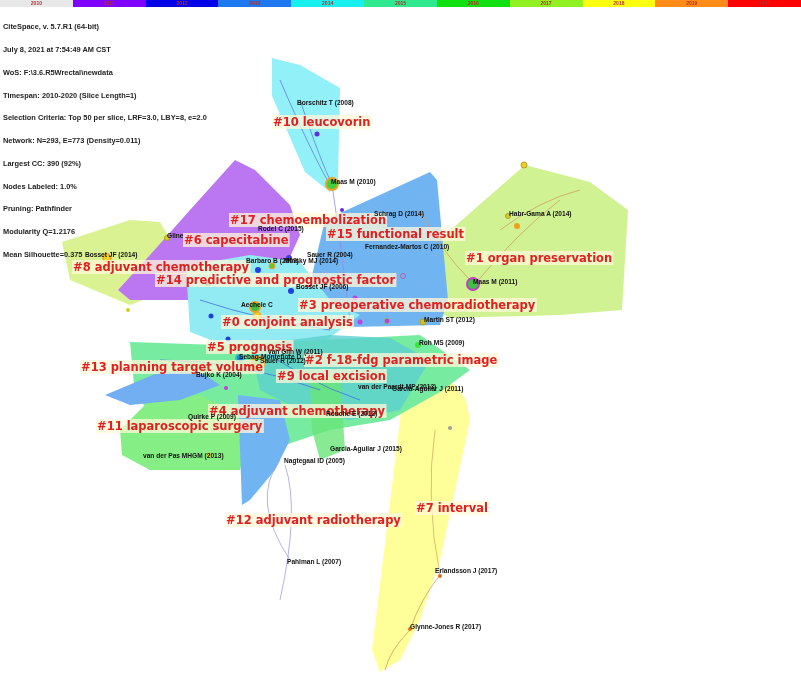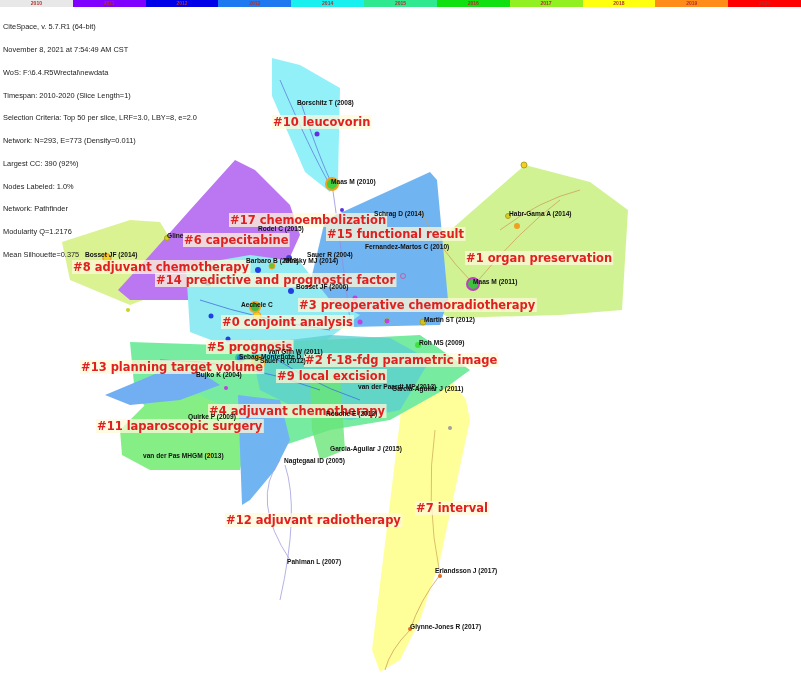--- a/index.html
+++ b/index.html
@@ -1,19 +1,19 @@
 <!DOCTYPE html>
 <html><head>
 <meta charset="utf-8">
 <style>
   html, body { margin: 0; padding: 0; background: #ffffff; }
   body { width: 801px; height: 681px; position: relative; overflow: hidden; font-family: "Liberation Sans", sans-serif; }
   .timeline { position: absolute; left: 0; top: 0; width: 801px; height: 7px; display: flex; }
   .timeline .seg { flex: 1; height: 7px; font-size: 5px; line-height: 7px; text-align: center; color: #b03030; font-weight: bold; overflow: hidden; }
-  .info { position: absolute; left: 3px; top: 8px; font-size: 7.4px; line-height: 7.6px; color: #222; white-space: pre; font-family: "Liberation Sans", sans-serif; }
+  .info { position: absolute; left: 3px; top: 8px; font-size: 7.4px; line-height: 7.6px; color: #222; white-space: pre; font-family: "Liberation Sans", sans-serif; font-weight: bold; }
   .info div { height: 7.6px; }
   #canvas { position: absolute; left: 0; top: 0; }
   .cluster-label { font-family: "DejaVu Sans", sans-serif; font-weight: bold; fill: #e02020; font-size: 11.5px; }
   .label-bg { fill: #fff8d8; opacity: 0.75; }
   .node-label { font-family: "Liberation Sans", sans-serif; font-size: 6.6px; fill: #111; font-weight: bold; }
 </style>
 </head>
 <body>
 
 <div class="timeline">
@@ -214,23 +214,23 @@
       <text class="node-label" x="330" y="451">Garcia-Aguilar J (2015)</text>
       <text class="node-label" x="284" y="463">Nagtegaal ID (2005)</text>
       <text class="node-label" x="287" y="564">Pahlman L (2007)</text>
       <text class="node-label" x="435" y="573">Erlandsson J (2017)</text>
       <text class="node-label" x="410" y="629">Glynne-Jones R (2017)</text>
     </g>
 </svg>
 
 <div class="info">
   <div>CiteSpace, v. 5.7.R1 (64-bit)</div>
-  <div>November 8, 2021 at 7:54:49 AM CST</div>
-  <div>WoS: F:\6.4.R5Wrectal\newdata</div>
+  <div>July 8, 2021 at 7:54:49 AM CST</div>
+  <div>WoS: F:\3.6.R5Wrectal\newdata</div>
   <div>Timespan: 2010-2020 (Slice Length=1)</div>
   <div>Selection Criteria: Top 50 per slice, LRF=3.0, LBY=8, e=2.0</div>
   <div>Network: N=293, E=773 (Density=0.011)</div>
   <div>Largest CC: 390 (92%)</div>
   <div>Nodes Labeled: 1.0%</div>
-  <div>Network: Pathfinder</div>
+  <div>Pruning: Pathfinder</div>
   <div>Modularity Q=1.2176</div>
   <div>Mean Silhouette=0.375</div>
 </div>
 
 </body></html>

